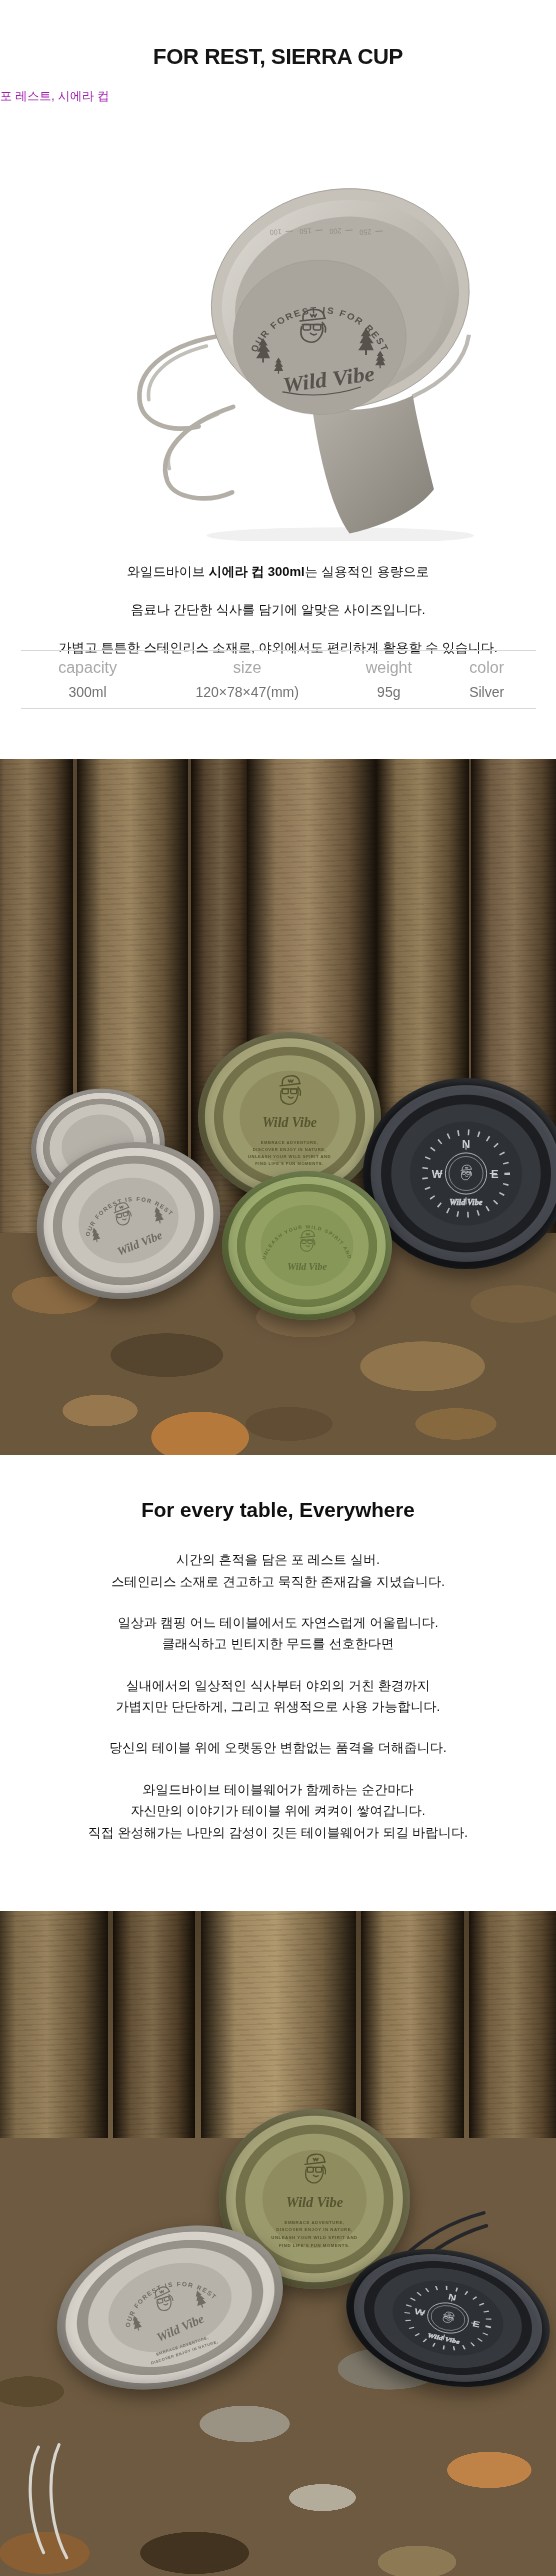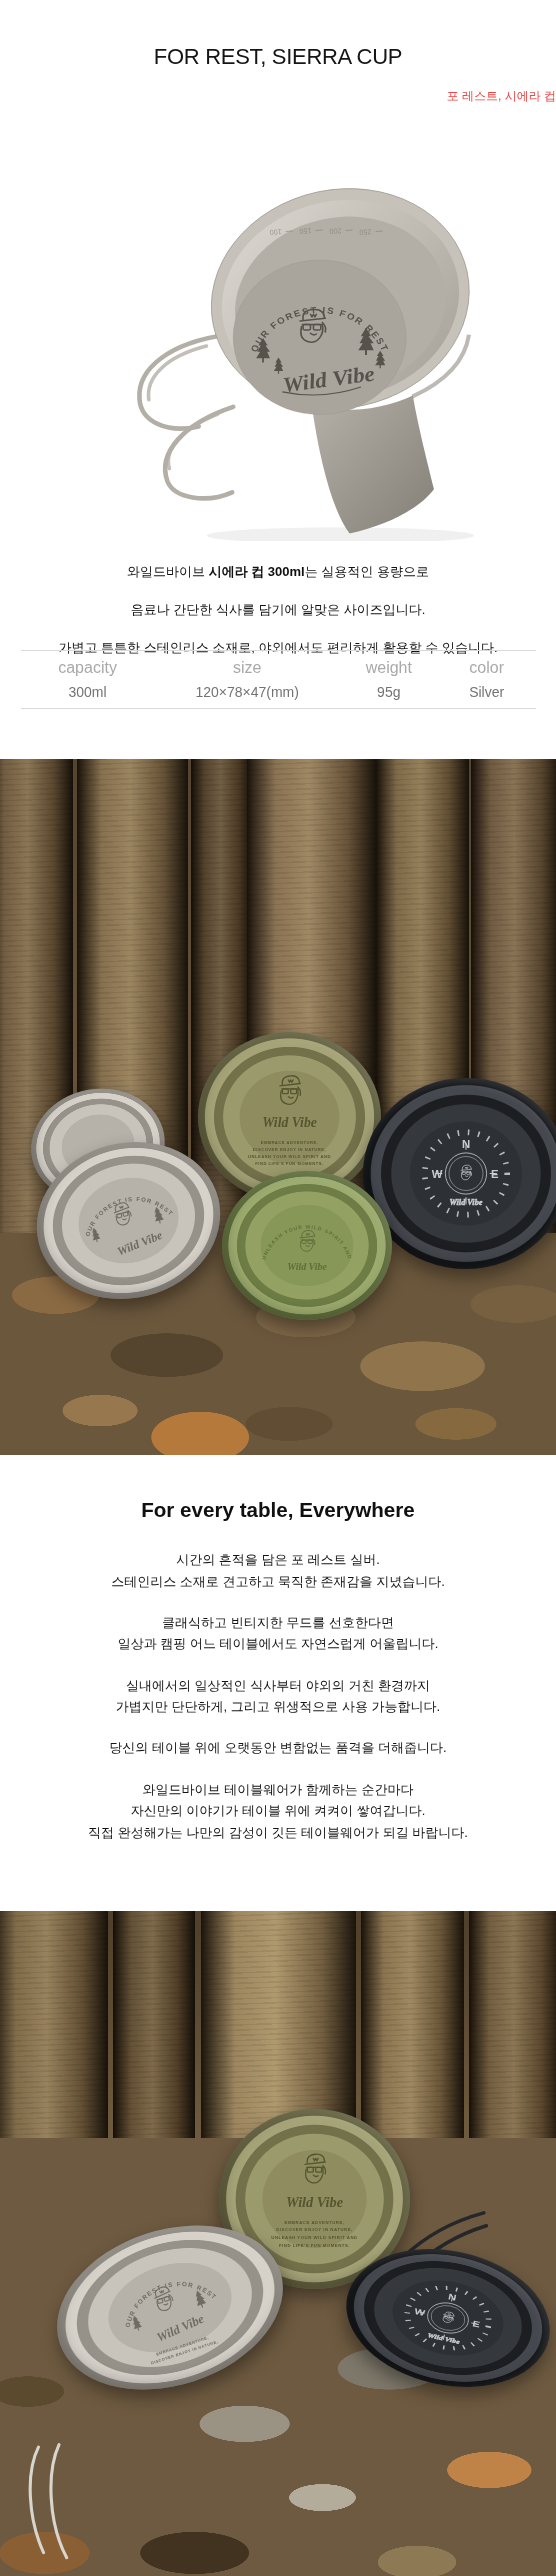--- a/index.html
+++ b/index.html
@@ -1,23 +1,23 @@
 <!DOCTYPE html>
 <html style="font-size:8.2px"><head>
 <meta charset="utf-8">
 <style>
   html,body{margin:0;padding:0;background:#fff}
   .page{position:relative;width:556px;height:3245px;margin:0 auto;background:#fff;
         font-family:"Liberation Sans",sans-serif;color:#111;overflow:hidden}
 
   
   .title{position:absolute;top:44px;left:0;width:100%;margin:0;text-align:center;
-         font-size:22px;font-weight:400;letter-spacing:-0.3px;color:#151515}
-  .subtitle{position:absolute;top:88px;left:0;width:100%;margin:0;text-align:right;
-            font-size:12px;color:#ef4444}
+         font-size:22px;font-weight:700;letter-spacing:-0.3px;color:#151515}
+  .subtitle{position:absolute;top:88px;left:0;width:100%;margin:0;text-align:left;
+            font-size:12px;color:#a21caf}
 
   
   .hero{position:absolute;top:180px;left:52px;width:453px;height:361px}
 
   
   .copy{position:absolute;left:0;width:100%;text-align:center;font-size:13px;line-height:22px;color:#101010}
   .copy p{margin:16px}
   .intro{top:545px}
 
   
@@ -248,22 +248,22 @@
     </div>
   </div>
 
   <h2 class="story-head">For every table, Everywhere</h2>
   <section class="story">
     <div class="grp">
       <p>시간의 흔적을 담은 포 레스트 실버.</p>
       <p>스테인리스 소재로 견고하고 묵직한 존재감을 지녔습니다.</p>
     </div>
     <div class="grp">
+      <p>일상과 캠핑 어느 테이블에서도 자연스럽게 어울립니다.</p>
       <p>클래식하고 빈티지한 무드를 선호한다면</p>
-      <p>일상과 캠핑 어느 테이블에서도 자연스럽게 어울립니다.</p>
     </div>
     <div class="grp">
       <p>실내에서의 일상적인 식사부터 야외의 거친 환경까지</p>
       <p>가볍지만 단단하게, 그리고 위생적으로 사용 가능합니다.</p>
     </div>
     <div class="grp">
       <p>당신의 테이블 위에 오랫동안 변함없는 품격을 더해줍니다.</p>
     </div>
     <div class="grp">
       <p>와일드바이브 테이블웨어가 함께하는 순간마다</p>

